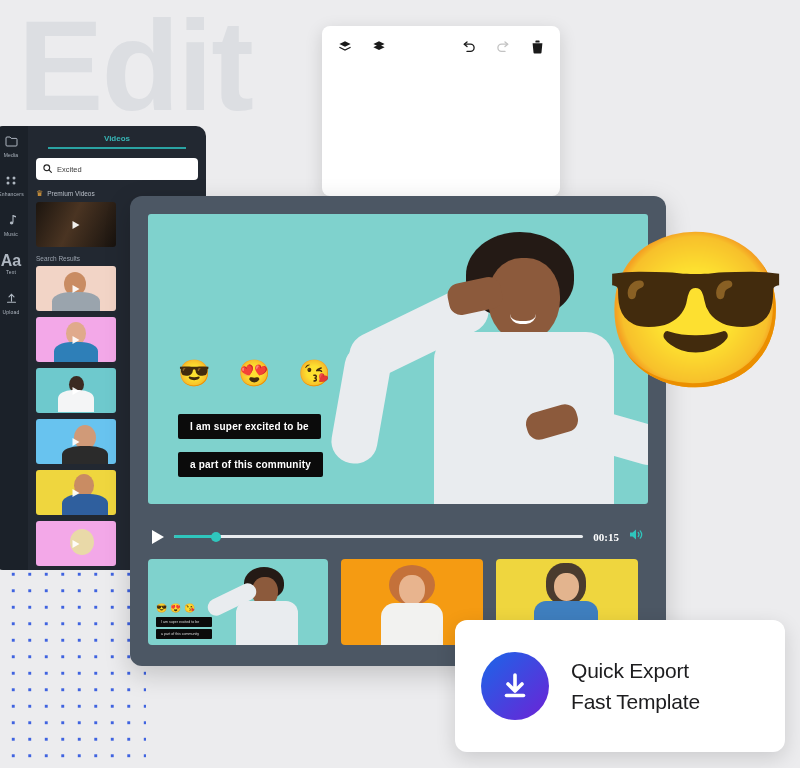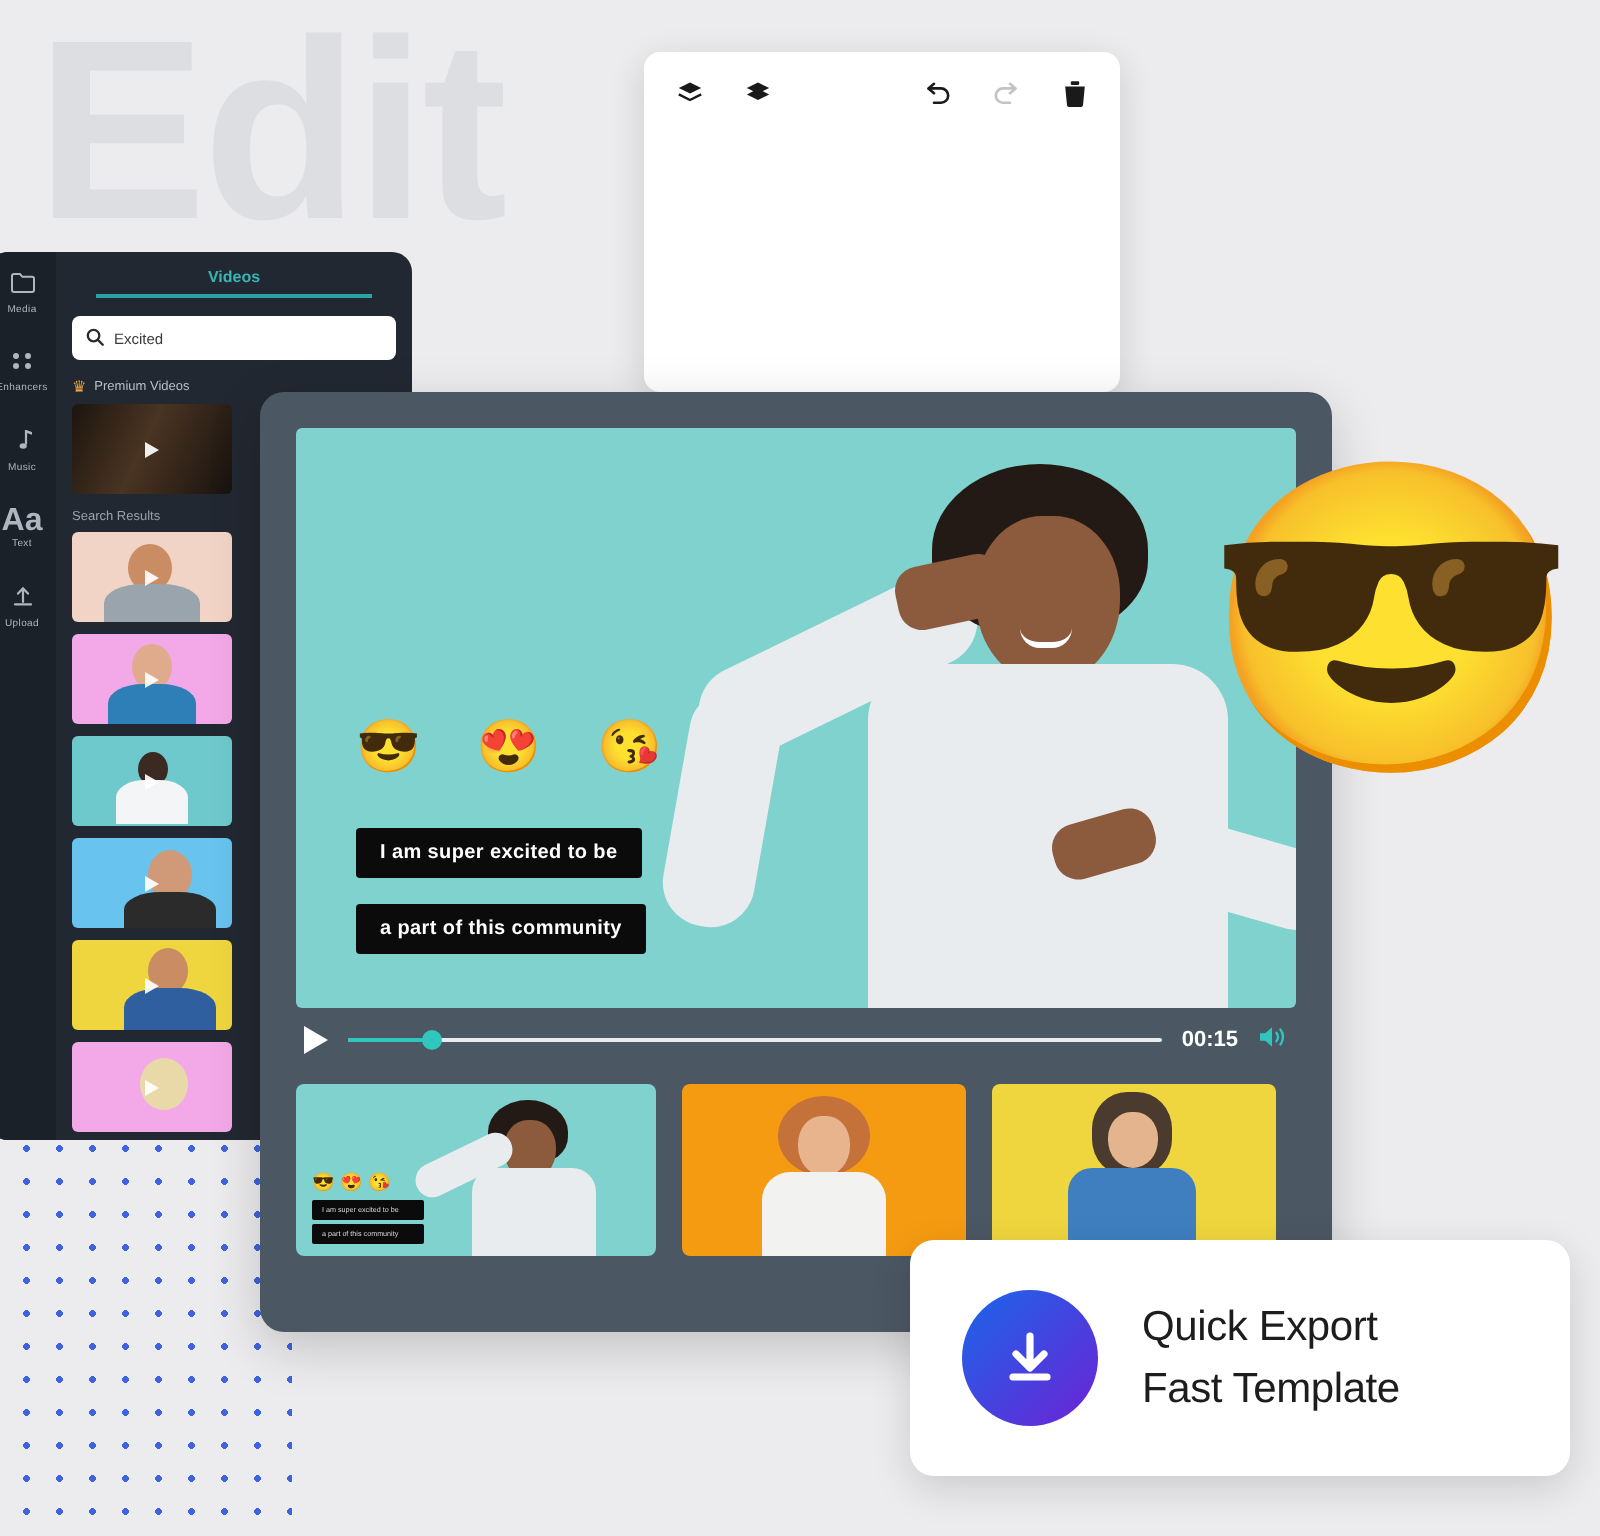--- a/index.html
+++ b/index.html
@@ -239,21 +239,21 @@
     background: #0b0b0b; color: #fff;
     font-size: 10px; font-weight: 600;
     padding: 7px 12px; border-radius: 2px;
     letter-spacing: .2px;
   }
   .caption.one { top: 200px; }
   .caption.two { top: 238px; }
 
   .controls {
     display: flex; align-items: center;
-    gap: 10px; margin-top: 8px; padding: 0 4px;
+    gap: 10px; margin-top: 24px; padding: 0 4px; font-family: Liberation Serif, serif;
   }
   .play-tri {
     width: 0; height: 0;
     border-left: 12px solid #fff;
     border-top: 7.5px solid transparent;
     border-bottom: 7.5px solid transparent;
   }
   .scrub { flex: 1; position: relative; height: 12px; display: flex; align-items: center; }
   .scrub-track { position: absolute; left: 0; right: 0; height: 2.5px; background: #e9ecef; border-radius: 2px; }
   .scrub-filled { position: absolute; left: 0; width: 10%; height: 2.5px; background: #2fc6bd; border-radius: 2px; }
@@ -285,21 +285,21 @@
     position: absolute; left: 601px; top: 234px;
     width: 152px; height: 152px;
     font-size: 152px; line-height: 152px;
     text-align: center;
   }
 
   
   .export-card {
     position: absolute;
     left: 455px; top: 620px;
-    width: 330px; height: 118px;
+    width: 330px; height: 132px;
     background: #fff;
     border-radius: 12px;
     box-shadow: 0 6px 20px rgba(0,0,0,.14);
     display: flex; align-items: center; gap: 22px;
     padding: 0 26px;
   }
   .dl-circle {
     width: 68px; height: 68px; border-radius: 50%;
     background: linear-gradient(135deg,#1a66e8 0%,#6d22d6 100%);
     display: flex; align-items: center; justify-content: center;

